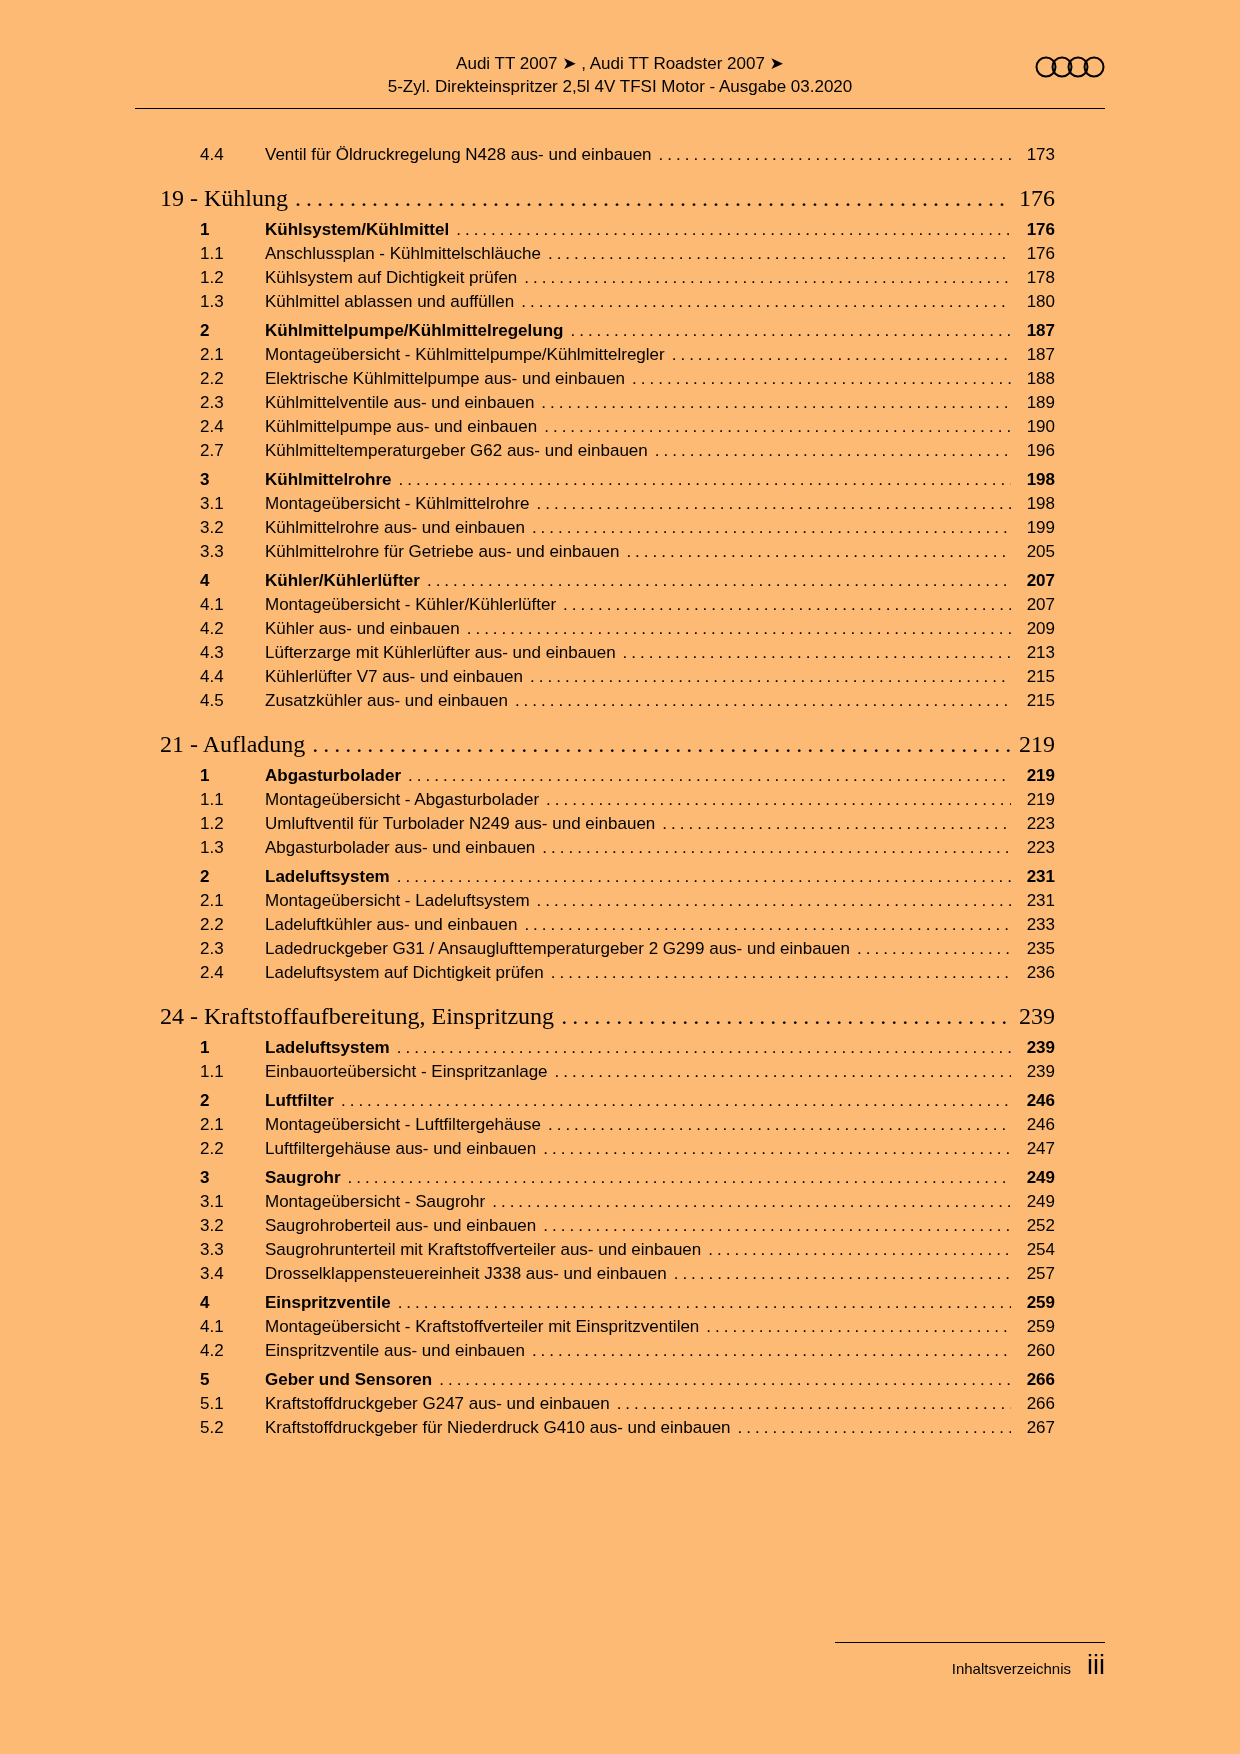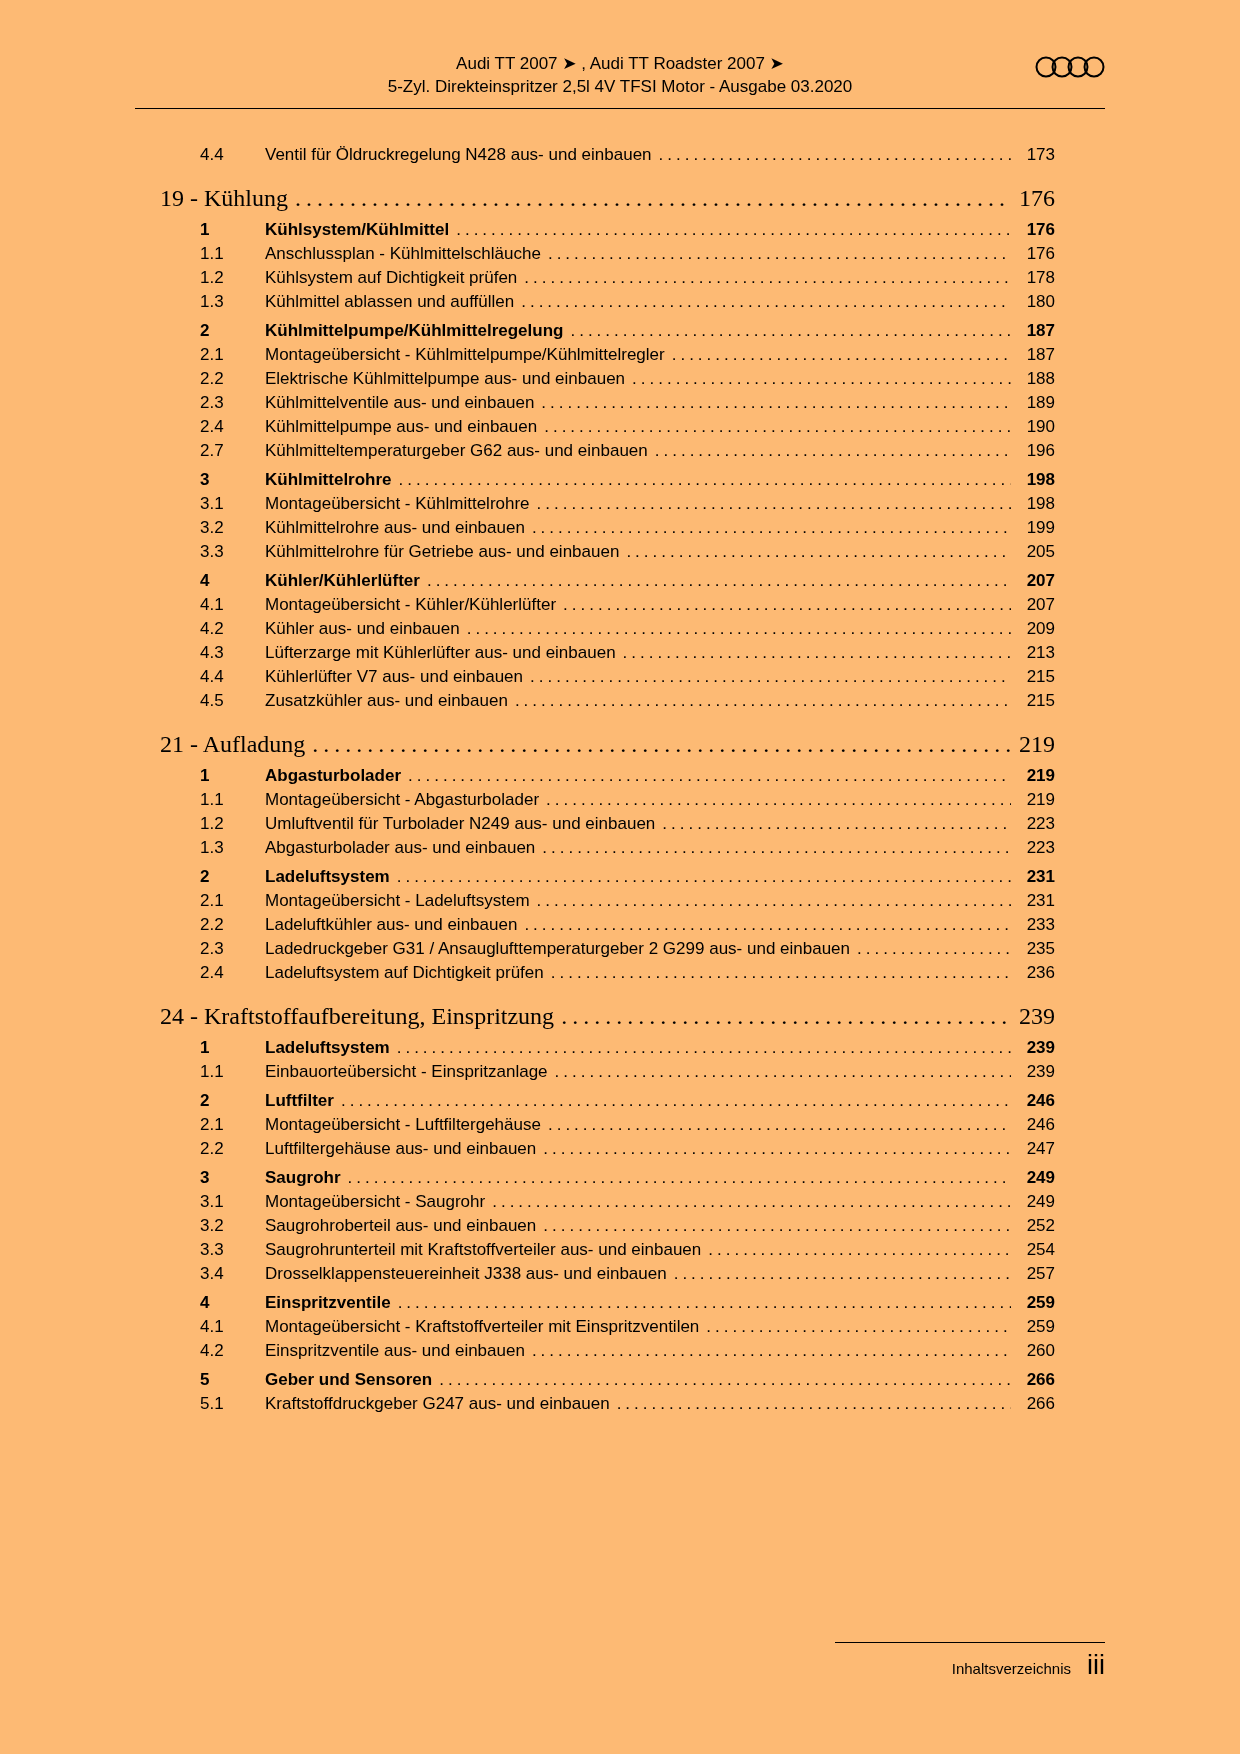--- a/index.html
+++ b/index.html
@@ -410,20 +410,26 @@
           <span class="title">Geber und Sensoren</span>
           <span class="dots"></span>
           <span class="page-num">266</span>
         </div>
         <div class="row entry">
           <span class="num">5.1</span>
           <span class="title">Kraftstoffdruckgeber G247 aus- und einbauen</span>
           <span class="dots"></span>
           <span class="page-num">266</span>
         </div>
+        <div class="row entry">
+          <span class="num">5.2</span>
+          <span class="title">Kraftstoffdruckgeber für Niederdruck G410 aus- und einbauen</span>
+          <span class="dots"></span>
+          <span class="page-num">267</span>
+        </div>
       </div>
   </div>
 
   <div class="footer">
     <div class="footer-box">
       <span class="footer-label">Inhaltsverzeichnis</span>
       <span class="footer-page">iii</span>
     </div>
   </div>
 </div>

